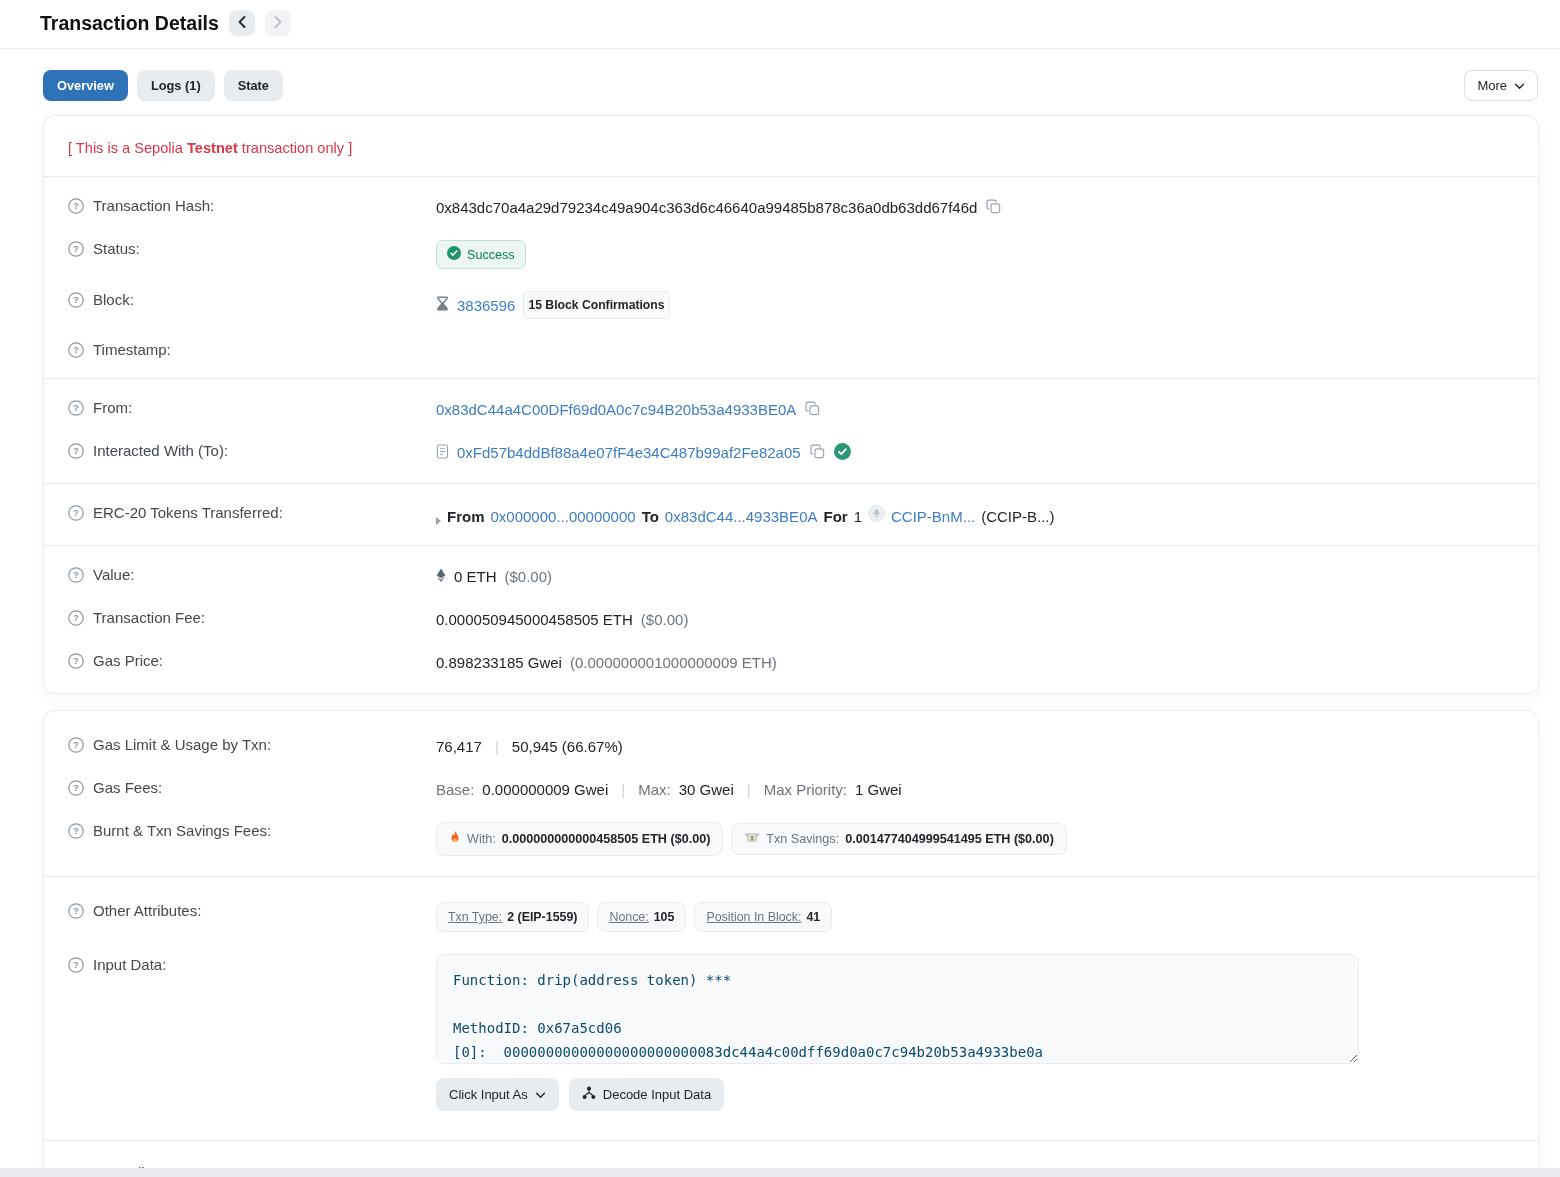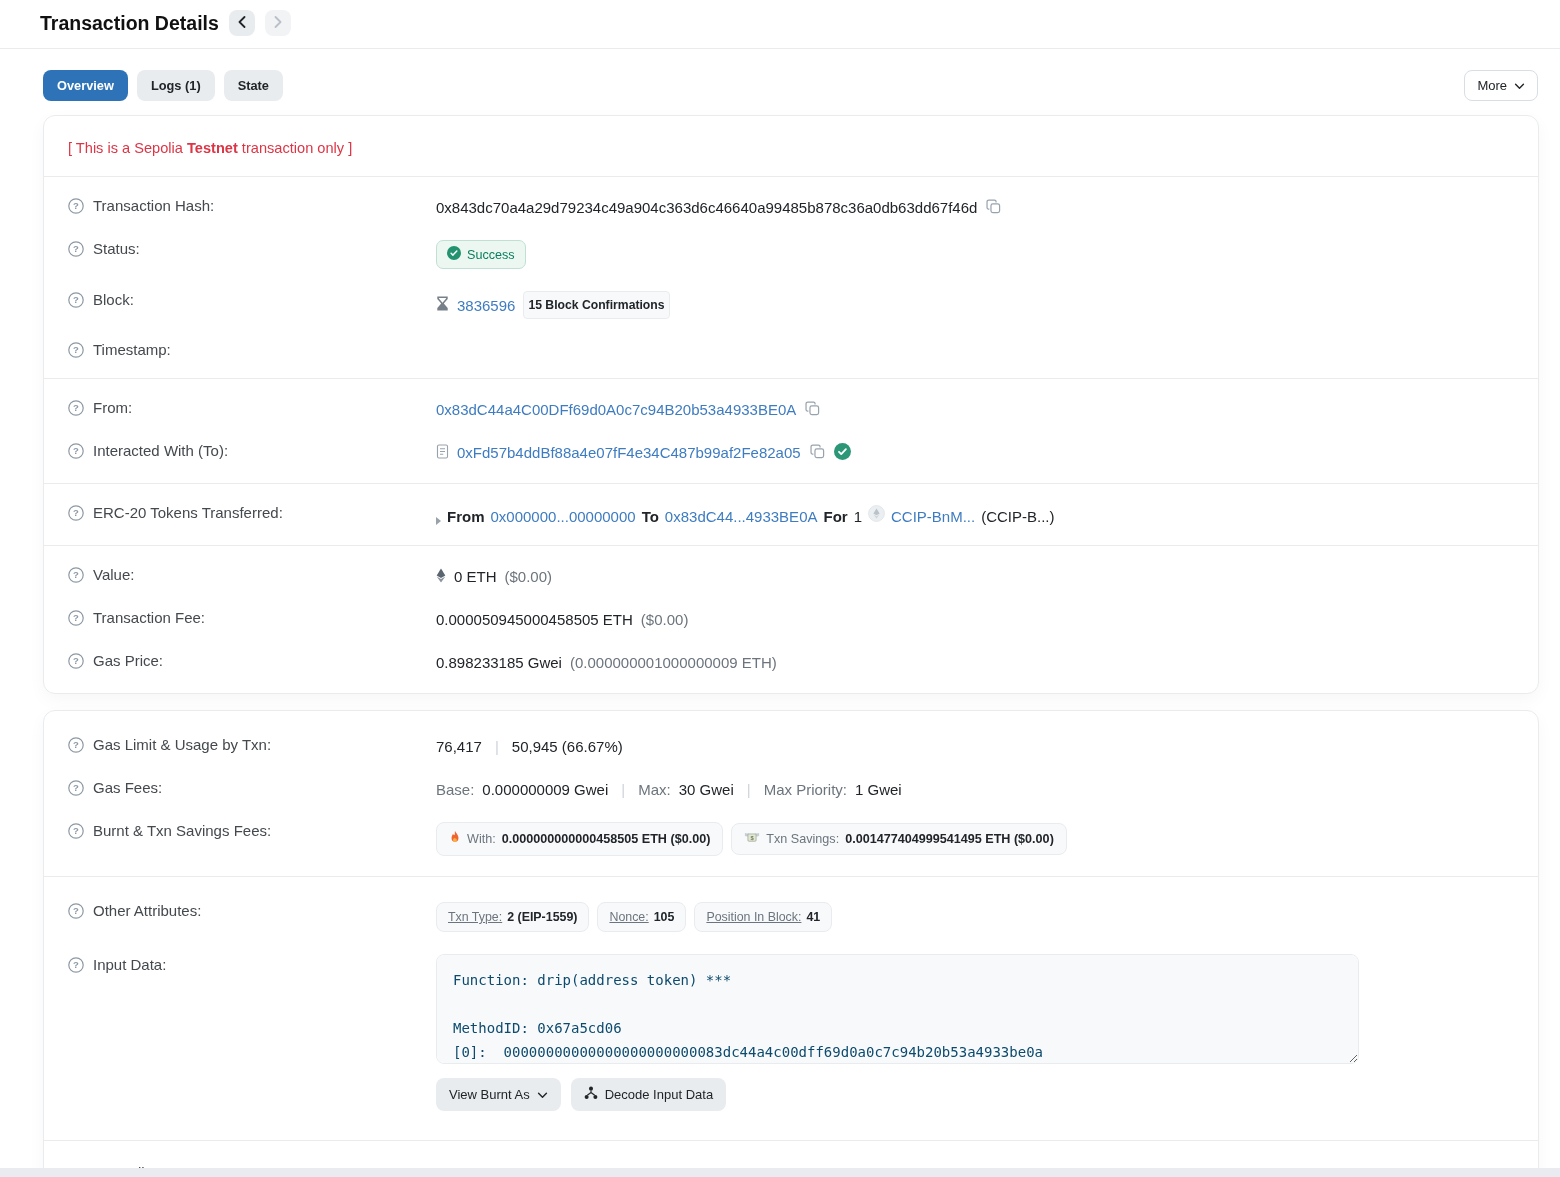--- a/index.html
+++ b/index.html
@@ -452,21 +452,21 @@
           </span>
         <span>Input Data:</span>
       </div>
       <div style="flex:1;">
         <textarea class="input-box" readonly="" style="">Function: drip(address token) ***
 
 MethodID: 0x67a5cd06
 [0]:  00000000000000000000000083dc44a4c00dff69d0a0c7c94b20b53a4933be0a</textarea>
         <div class="input-actions">
           <button class="input-btn">
-            <span>View Burnt As</span>
+            <span>Click Input As</span>
             <span><svg width="11" height="7" viewBox="0 0 12 8" fill="none" stroke="#212529" stroke-width="1.6" stroke-linecap="round" stroke-linejoin="round">
                   <path d="M1.5 1.5L6 6l4.5-4.5"></path>
                 </svg></span>
           </button>
           <button class="input-btn">
             <span><svg width="14" height="14" viewBox="0 0 16 16">
                   <circle cx="8" cy="3" r="2.3" fill="#212529"></circle>
                   <circle cx="3" cy="12.5" r="2.3" fill="#212529"></circle>
                   <circle cx="13" cy="12.5" r="2.3" fill="#212529"></circle>
                   <path d="M8 5.3v2.1M8 7.4L3.8 10.6M8 7.4l4.2 3.2" stroke="#212529" stroke-width="1.3" fill="none"></path>

